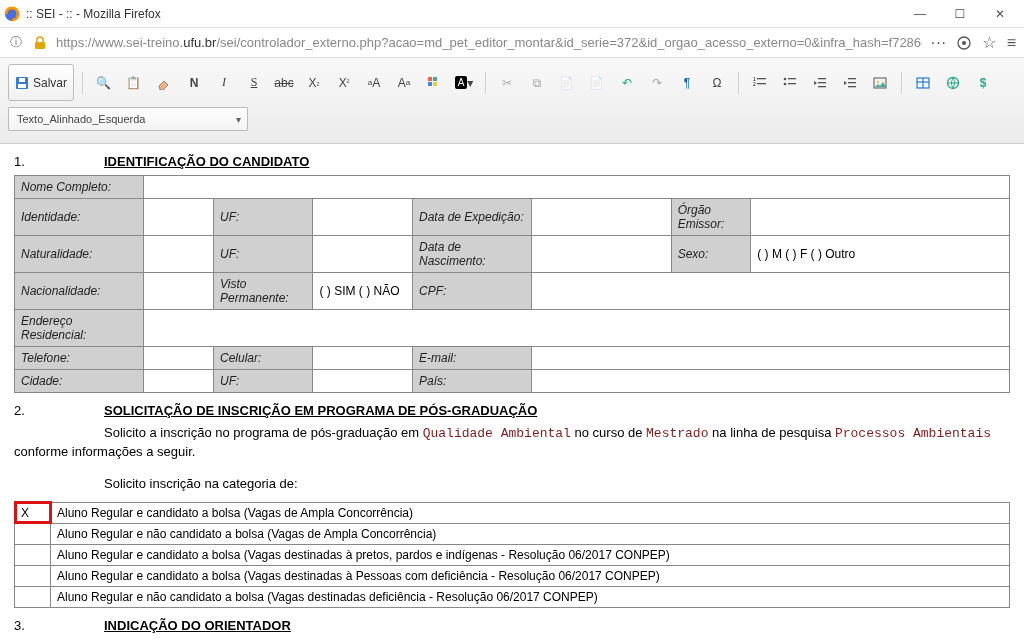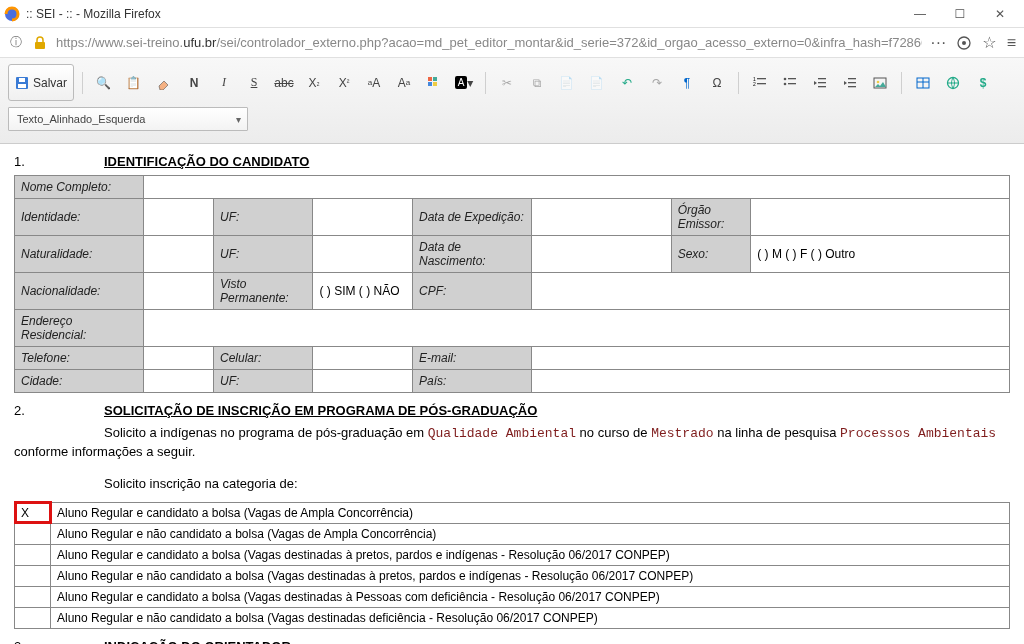--- a/index.html
+++ b/index.html
@@ -282,45 +282,41 @@
     </tr>
   </tbody>
     </table>
 
   <div class="section-row">
     <span class="section-num">2.</span>
     <span class="section-title">SOLICITAÇÃO DE INSCRIÇÃO EM PROGRAMA DE PÓS-GRADUAÇÃO</span>
   </div>
 
   <p class="bodytext" style="text-indent:90px;">
-    <span>Solicito a indígenas no programa de pós-graduação em </span><span class="link">Qualidade Ambiental</span><span> no curso de </span><span class="link">Mestrado</span><span> na linha de pesquisa </span><span class="link">Processos Ambientais</span><span> conforme informações a seguir.</span>
+    <span>Solicito a inscrição no programa de pós-graduação em </span><span class="link">Qualidade Ambiental</span><span> no curso de </span><span class="link">Mestrado</span><span> na linha de pesquisa </span><span class="link">Processos Ambientais</span><span> conforme informações a seguir.</span>
   </p>
 
   <p class="bodytext indent">Solicito inscrição na categoria de:</p>
 
   <table class="cat">
     <tbody id="cat-body">
         <tr class="highlight">
           <td class="mark">X</td>
           <td>Aluno Regular e candidato a bolsa (Vagas de Ampla Concorrência)</td>
         </tr>
         <tr>
           <td class="mark"></td>
           <td>Aluno Regular e não candidato a bolsa (Vagas de Ampla Concorrência)</td>
         </tr>
         <tr>
           <td class="mark"></td>
           <td>Aluno Regular e candidato a bolsa (Vagas destinadas à pretos, pardos e indígenas - Resolução 06/2017 CONPEP)</td>
         </tr>
         <tr>
           <td class="mark"></td>
-          <td>Aluno Regular e não candidato a bolsa (Vagas destinadas à pretos, pardos e indígenas - Resolução 06/2017 CONPEP)</td>
-        </tr>
-        <tr>
-          <td class="mark"></td>
           <td>Aluno Regular e candidato a bolsa (Vagas destinadas à Pessoas com deficiência - Resolução 06/2017 CONPEP)</td>
         </tr>
         <tr>
           <td class="mark"></td>
           <td>Aluno Regular e não candidato a bolsa (Vagas destinadas deficiência - Resolução 06/2017 CONPEP)</td>
         </tr>
       </tbody>
   </table>
 
   <div class="section-row">

